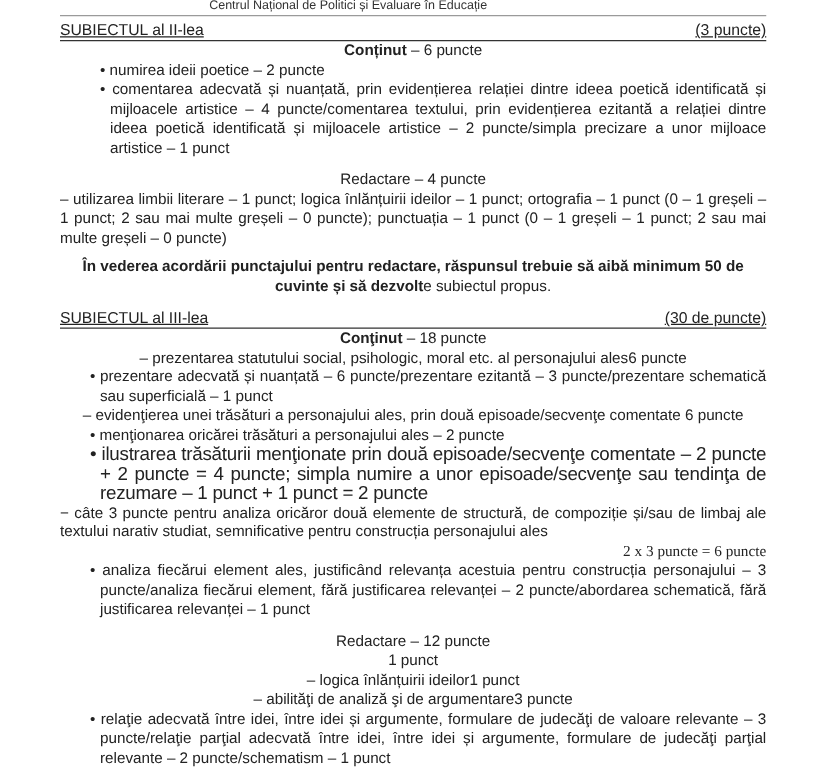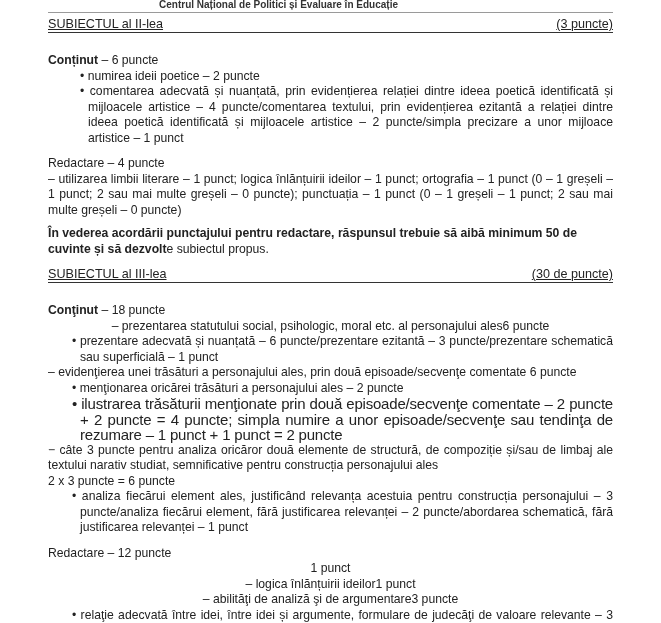--- a/index.html
+++ b/index.html
@@ -1,33 +1,33 @@
 <!DOCTYPE html>
 <html><head>
 <meta charset="utf-8">
 <style>
   html, body { margin:0; padding:0; background:#fff; }
   body { width:661px; height:623px; overflow:hidden; position:relative;
          font-family:"Liberation Sans", sans-serif; color:#222; font-size:12.2px; }
   .page-header { position:absolute; left:0; top:0; width:557px; text-align:center;
-         font-size:10px; color:#333; line-height:10px;font-weight:bold; }
+         font-size:10px; color:#333; line-height:10px; }
   .header-rule { position:absolute; left:48px; width:565px; top:12px; height:1px; background:#9a9a9a; }
   .content { position:absolute; left:48px; top:17px; width:565px; line-height:15.5px; }
   .sec-head { display:flex; justify-content:space-between; border-bottom:1px solid #333;
-              font-size:12.6px; line-height:15px; margin-bottom:20px; }
+              font-size:12.6px; line-height:15px; margin-bottom:0; }
   .sec-head span { text-decoration:underline; }
   b { font-weight:bold; }
-  .line { margin:0; }
+  .line { margin:0;text-align:center; }
   .bul { padding-left:40px; text-indent:-8px; text-align:justify; }
   .bul2 { padding-left:32px; text-indent:-8px; text-align:justify; }
   .row { display:flex; justify-content:center; }
   .gap { height:10px; }
   .small { font-size:15px; letter-spacing:-0.2px; }
   .just { text-align:justify; }
-  .right { text-align:left; }
+  .right { text-align:right;font-family:Liberation Serif, serif; }
 </style>
 </head>
 <body>
 
 <div class="page-header">Centrul Național de Politici și Evaluare în Educație</div>
 <div class="header-rule"></div>
 
 <div class="content">
   <div class="sec-head">
     <span>SUBIECTUL al II-lea</span>

